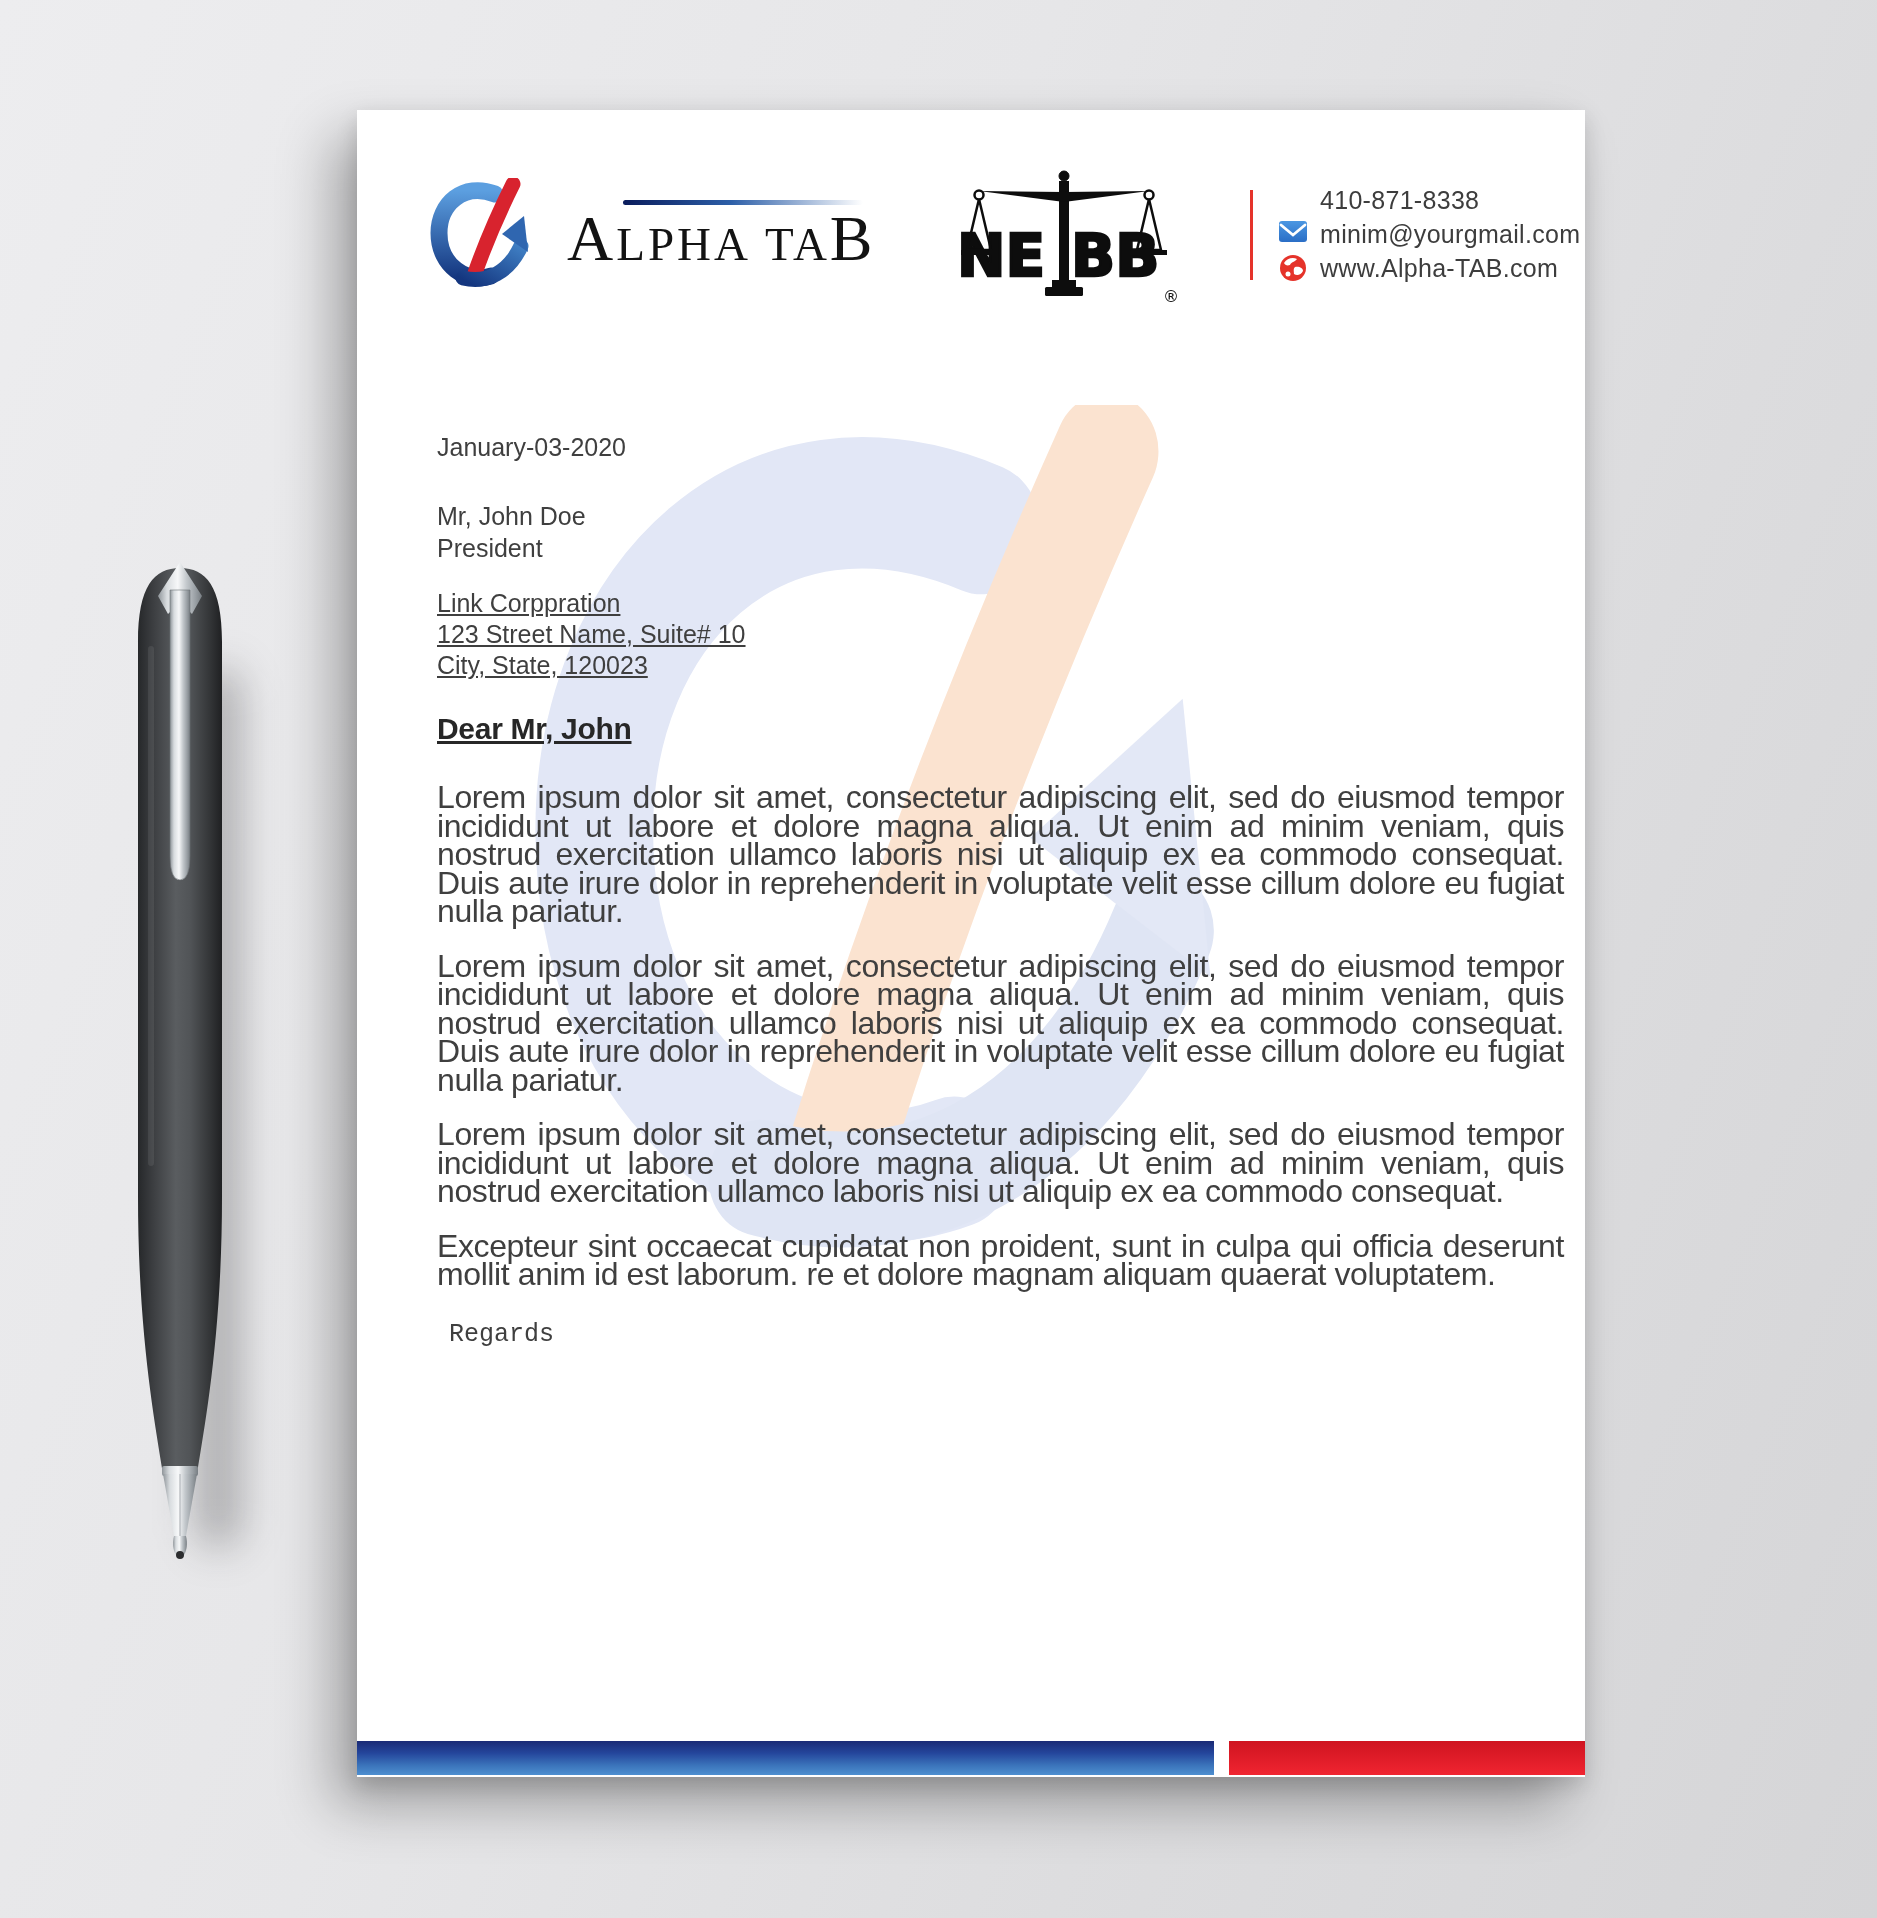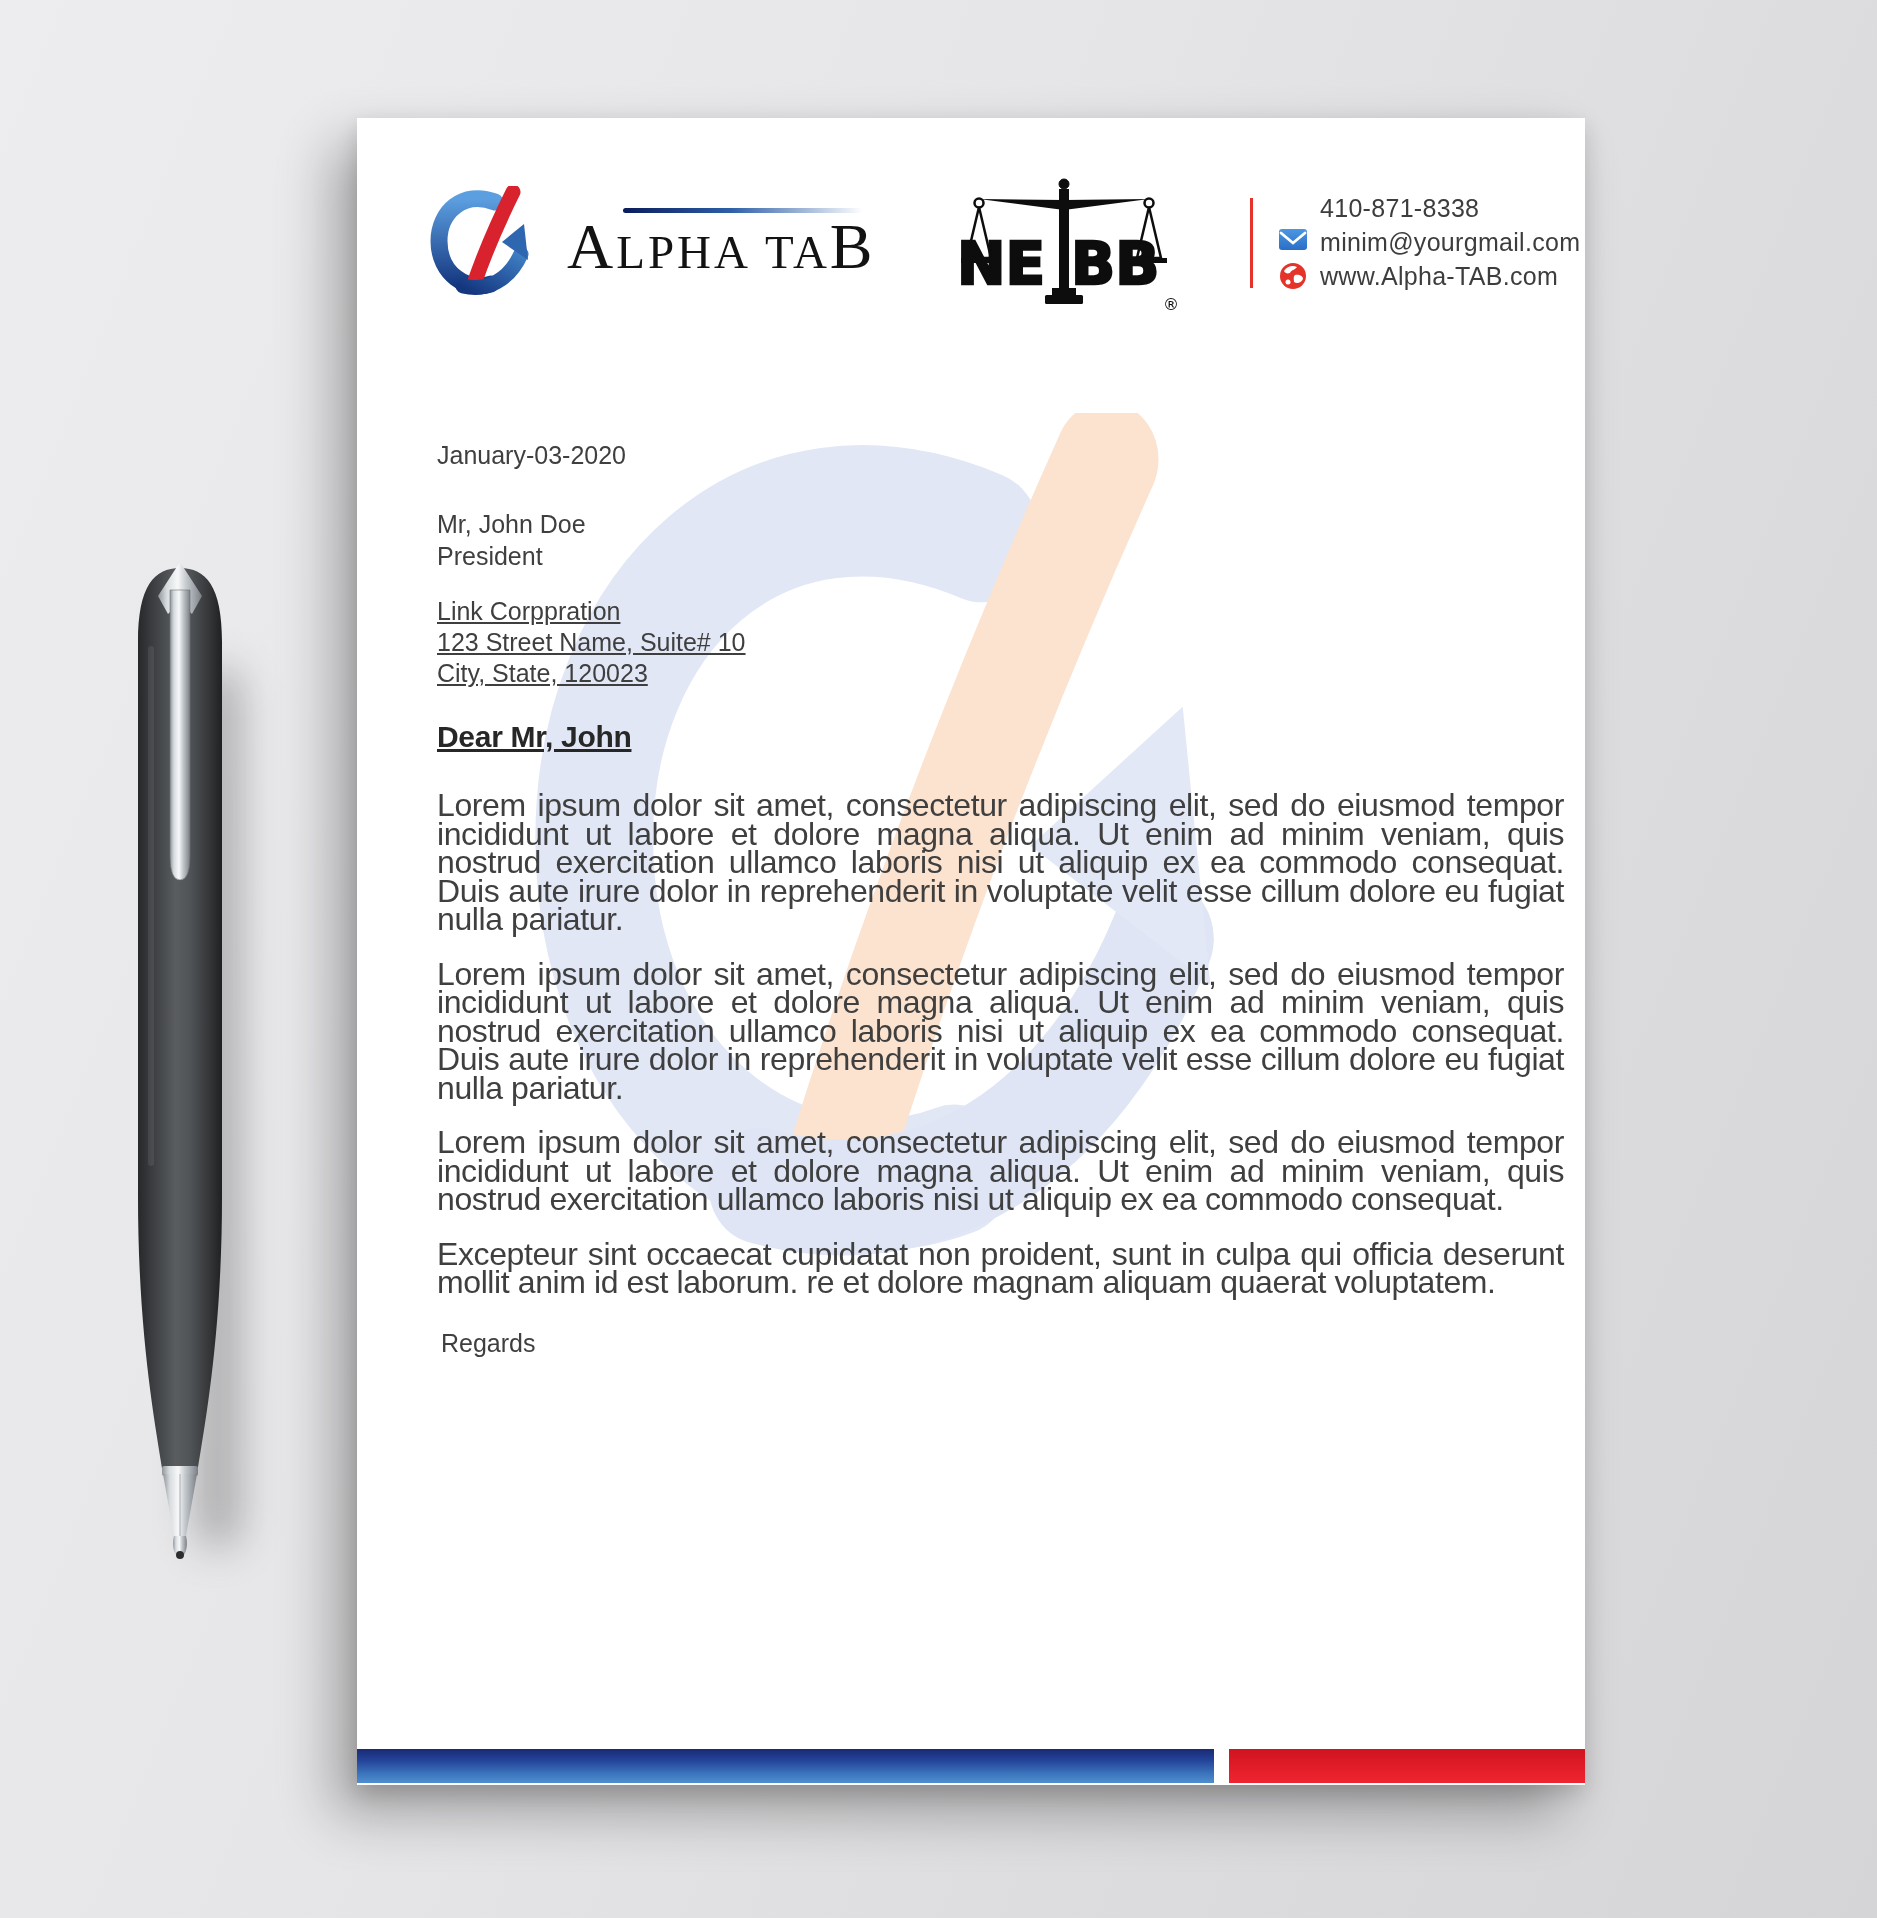--- a/index.html
+++ b/index.html
@@ -10,21 +10,21 @@
   }
   
   .pen-shadow{
     position:absolute;left:170px;top:640px;width:44px;height:880px;
     background:rgba(25,26,30,.30);border-radius:44px;filter:blur(20px);
     transform:translate(26px,28px);
   }
   .pen{position:absolute;left:118px;top:556px;}
   
   .paper{
-    position:absolute;left:357px;top:118px;width:1228px;height:1667px;background:#ffffff;
+    position:absolute;left:357px;top:110px;width:1228px;height:1667px;background:#ffffff;
     box-shadow:-24px 28px 52px rgba(0,0,0,.30),0 8px 20px rgba(0,0,0,.14);
   }
   .watermark{position:absolute;left:168px;top:295px;pointer-events:none;}
   
   .brand{position:absolute;left:72px;top:68px;display:flex;align-items:center;gap:8px;}
   .brand-text{position:relative;padding-top:12px;white-space:nowrap;line-height:1;
     font-family:"Liberation Serif",serif;color:#131313;letter-spacing:3px;}
   .brand-line{position:absolute;top:5px;left:56px;width:240px;height:5px;border-radius:3px;
     background:linear-gradient(90deg,#0a1c5c 0%,#2d5fa8 45%,rgba(45,95,168,0) 100%);}
   .cap{font-size:64px;}
@@ -38,21 +38,21 @@
   .phone-glyph{font-family:"DejaVu Sans",sans-serif;font-size:30px;line-height:1;color:#e5332a;}
   .contact-text{font-size:25px;color:#3d3d3d;letter-spacing:.3px;}
   
   .letter{position:absolute;left:80px;top:322px;width:1127px;color:#3f3f3f;}
   .date{font-size:25px;line-height:30px;margin:0 0 38px 0;}
   .recipient{font-size:25px;line-height:32px;margin:0 0 24px 0;}
   .company{font-size:25px;line-height:31px;margin:0 0 30px 0;text-decoration:underline;}
   .salutation{font-size:30px;line-height:36px;font-weight:bold;color:#272727;
     letter-spacing:-.3px;margin:0 0 36px 0;text-decoration:underline;}
   .para{font-size:32px;line-height:28.5px;letter-spacing:-.4px;text-align:justify;margin:0 0 26px 0;}
-  .closing{font-size:25px;line-height:30px;margin:31px 0 0 4px;}
+  .closing{font-size:25px;line-height:30px;margin:31px 0 0 12px;font-family:Liberation Mono, monospace;}
   .signature{margin:118px 0 0 0;font-family:"DejaVu Serif",cursive;font-style:italic;
     font-size:54px;line-height:64px;color:#101010;letter-spacing:2px;}
   
   .stripes{position:absolute;left:0;bottom:2px;width:1228px;height:34px;display:flex;}
   .stripe-blue{width:857px;height:100%;
     background:linear-gradient(180deg,#1a2a75 0%,#24459b 35%,#3b74bb 72%,#4e8fd0 100%);}
   .stripe-gap{width:15px;height:100%;background:#ffffff;}
   .stripe-red{flex:1;height:100%;background:linear-gradient(180deg,#cf1420,#f02531);}
 </style>
 </head>

